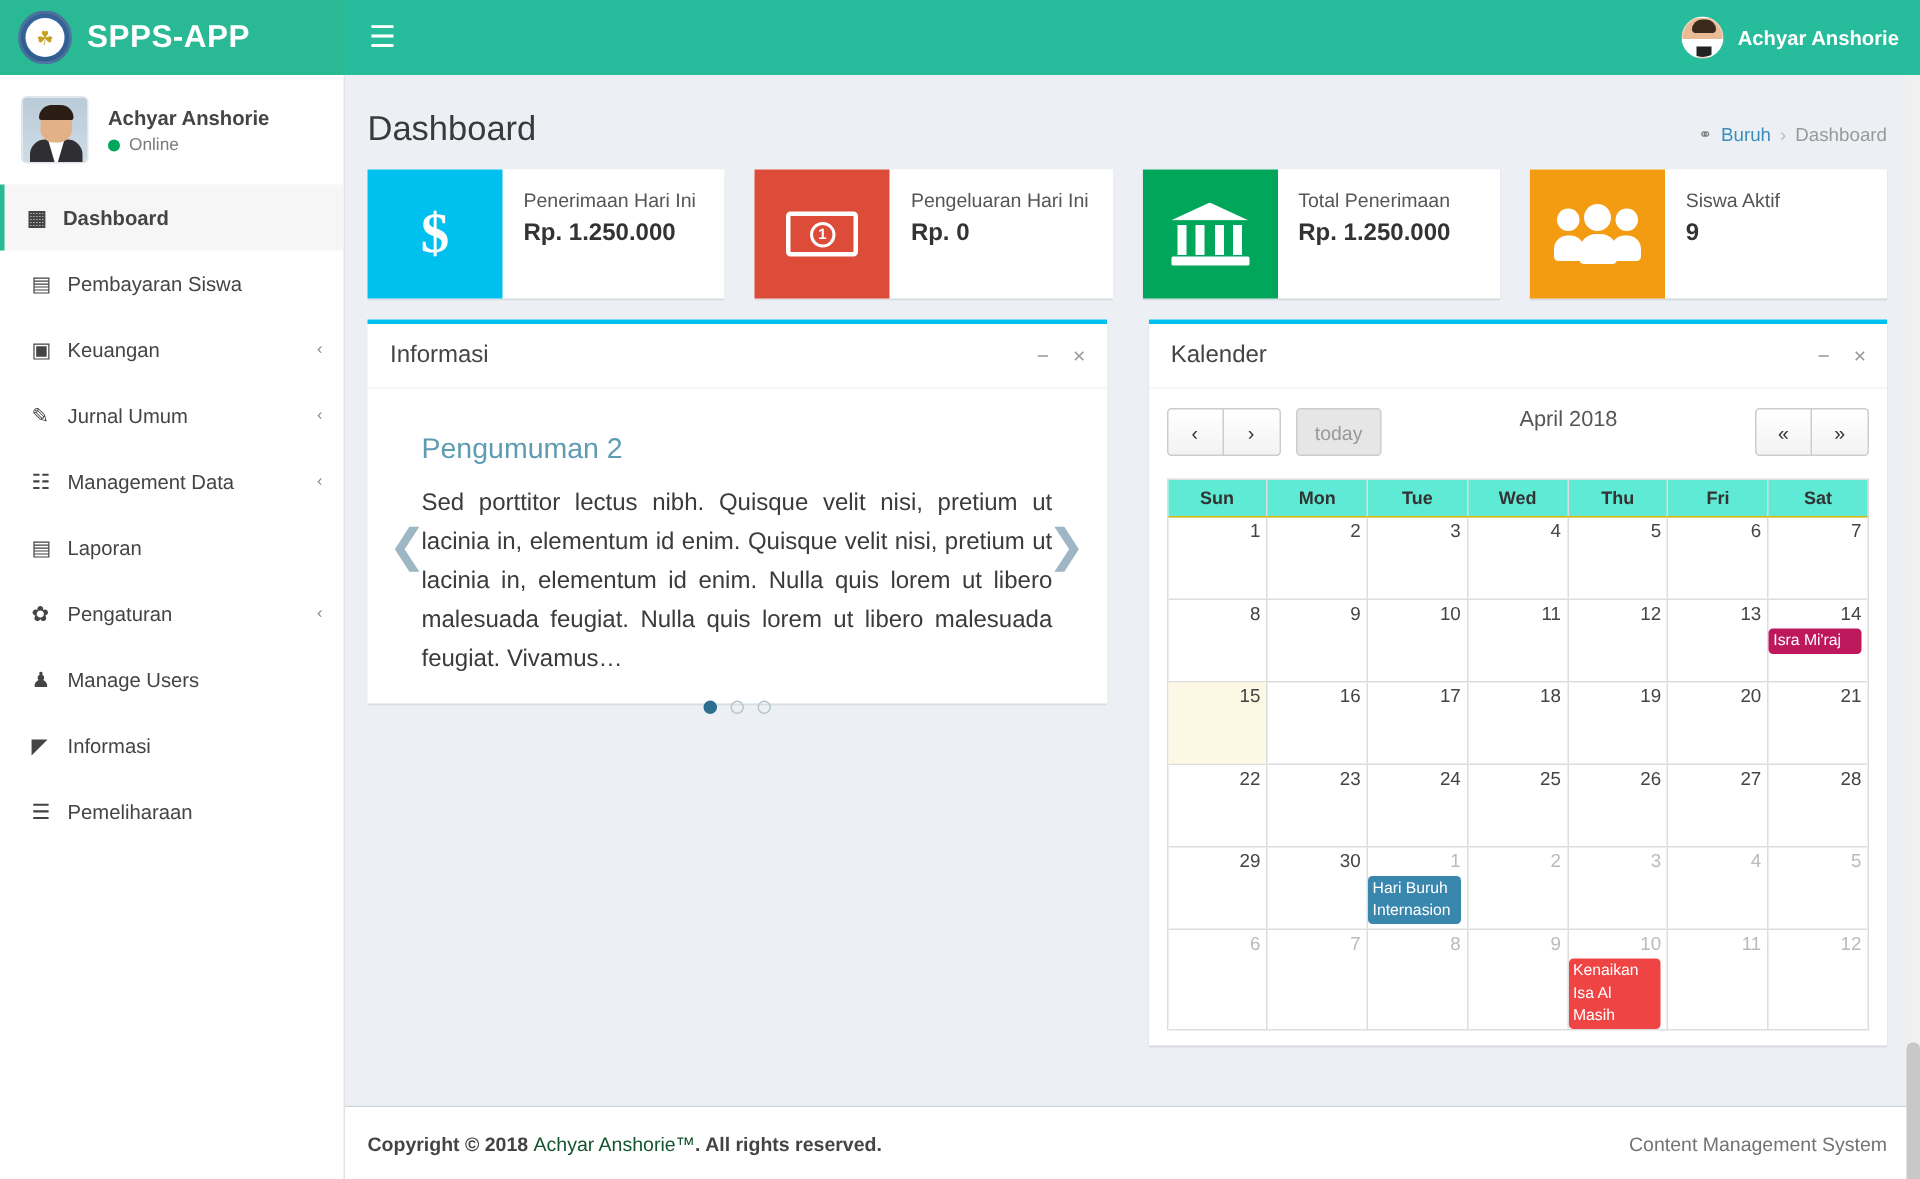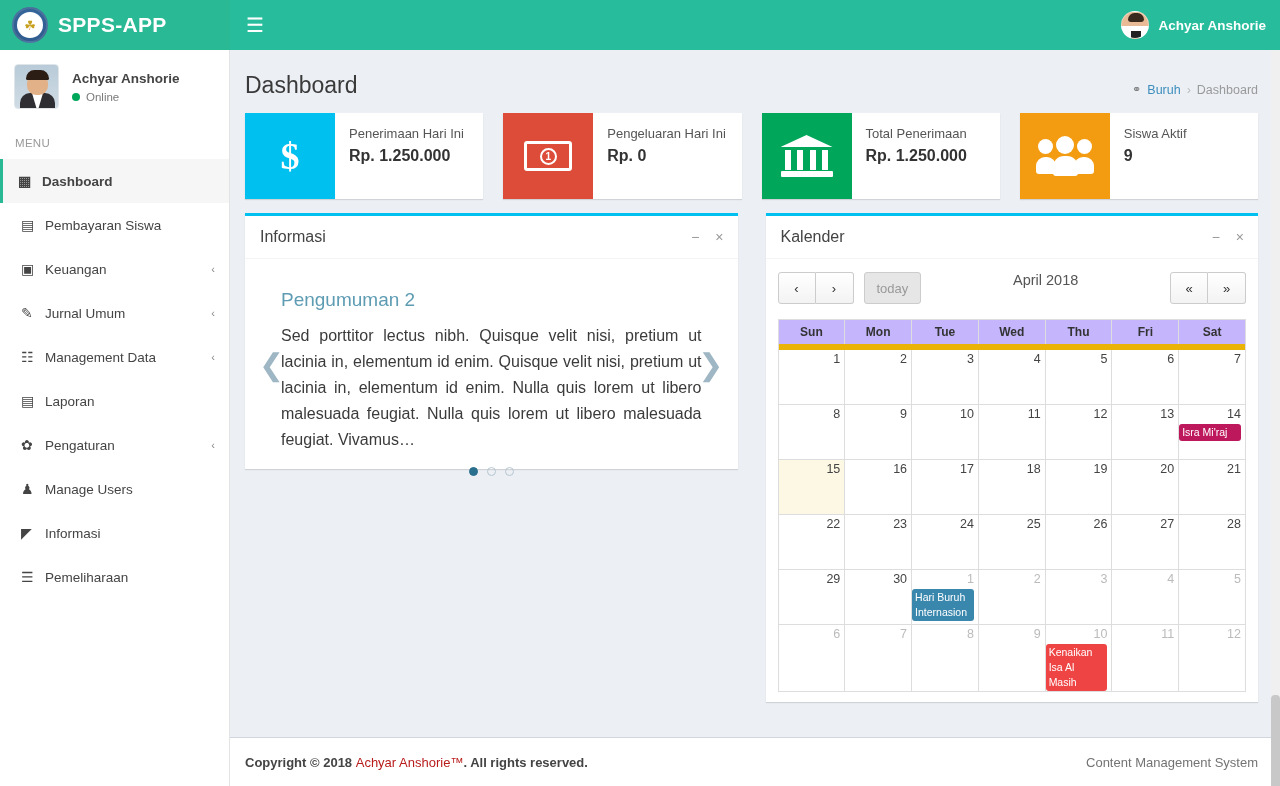--- a/index.html
+++ b/index.html
@@ -145,21 +145,21 @@
     font-size:13px; color:#333; cursor:pointer;
   }
   .btn-group .cbtn + .cbtn { border-left:none; }
   .btn-group .cbtn:first-child { border-radius:3px 0 0 3px; }
   .btn-group .cbtn:last-child { border-radius:0 3px 3px 0; }
   .cbtn.single { border-radius:3px; }
   .cbtn.disabled { background:#e6e6e6; color:#999; border-color:#ccc; }
   #cal-month { font-size:14.5px; color:#555; position:absolute; left:50%; transform:translateX(-50%); }
   #cal-toolbar-center { position:relative; flex:1; height:32px; }
   #cal-grid { border:1px solid #ddd; border-bottom:none; }
-  #cal-dow { display:flex; background:#c4b5fd; border-bottom:6px solid #eab308;justify-content:space-between; }
+  #cal-dow { display:flex; background:#5eead4; border-bottom:1px solid #eab308;justify-content:space-between; }
   #cal-dow div { flex:1; text-align:center; font-size:12px; font-weight:bold; color:#333; padding:5px 0; border-right:1px solid #ddd; }
   #cal-dow div:last-child { border-right:none; }
   .cal-week { display:flex; border-bottom:1px solid #ddd; min-height:55px; }
   .cal-cell { flex:1; border-right:1px solid #ddd; position:relative; padding:2px 4px 0 0; }
   .cal-cell:last-child { border-right:none; }
   .cal-num { font-size:12.5px; color:#444; text-align:right; display:block; }
   .cal-cell.other .cal-num { color:#bbb; }
   .cal-cell.today { background:#fcf8e3; }
   .cal-ev {
     background:#3a87ad; color:#fff; font-size:10.5px; line-height:1.42;
@@ -168,21 +168,21 @@
   }
 
   
   #footer {
     position:absolute; left:230px; top:737px; width:1050px; height:49px;
     background:#fff; border-top:1px solid #d2d6de;
     display:flex; align-items:center; justify-content:space-between;
     padding: 0 22px 0 15px; font-size:13px; color:#444;
   }
   #footer-left b { font-weight:bold; }
-  #footer-link { color:#b91c1c; text-decoration:none; cursor:pointer; }
+  #footer-link { color:#14532d; text-decoration:none; cursor:pointer; }
   #footer-right { color:#737373; }
 
   
   #scroll-track { position:absolute; right:0; top:50px; width:9px; height:736px; background:#f0f0f0; }
   #scroll-thumb { position:absolute; right:0; top:645px; width:9px; height:95px; background:#c8c8c8; border-radius:4px; }
 </style>
 </head>
 <body>
 
 <div id="topbar">
@@ -210,21 +210,20 @@
         <div class="hair"></div>
     </div>
     <div id="profile-info">
       <div id="profile-name">Achyar Anshorie</div>
       <div id="profile-status">
         <span class="online-dot"></span>
         <span>Online</span>
       </div>
     </div>
   </div>
-  <div id="menu-header">MENU</div>
   <div id="menu-list">
       <div class="menu-item active">
         <span class="mi-icon">▦</span>
         <span class="mi-label">Dashboard</span>
       </div>
       <div class="menu-item">
         <span class="mi-icon">▤</span>
         <span class="mi-label">Pembayaran Siswa</span>
       </div>
       <div class="menu-item">

